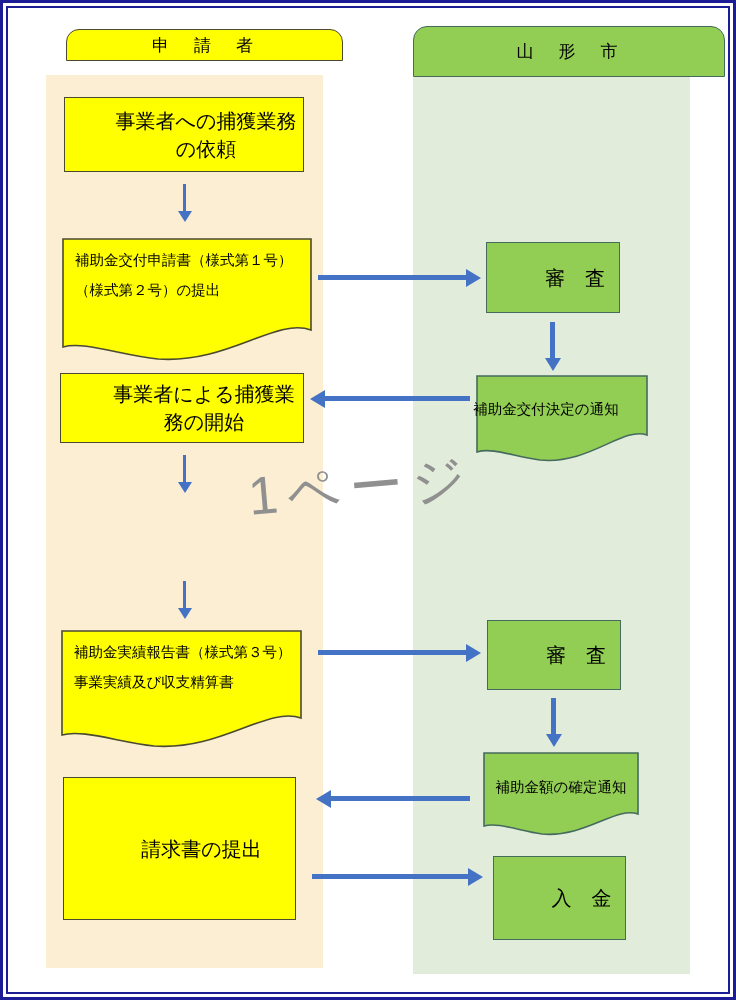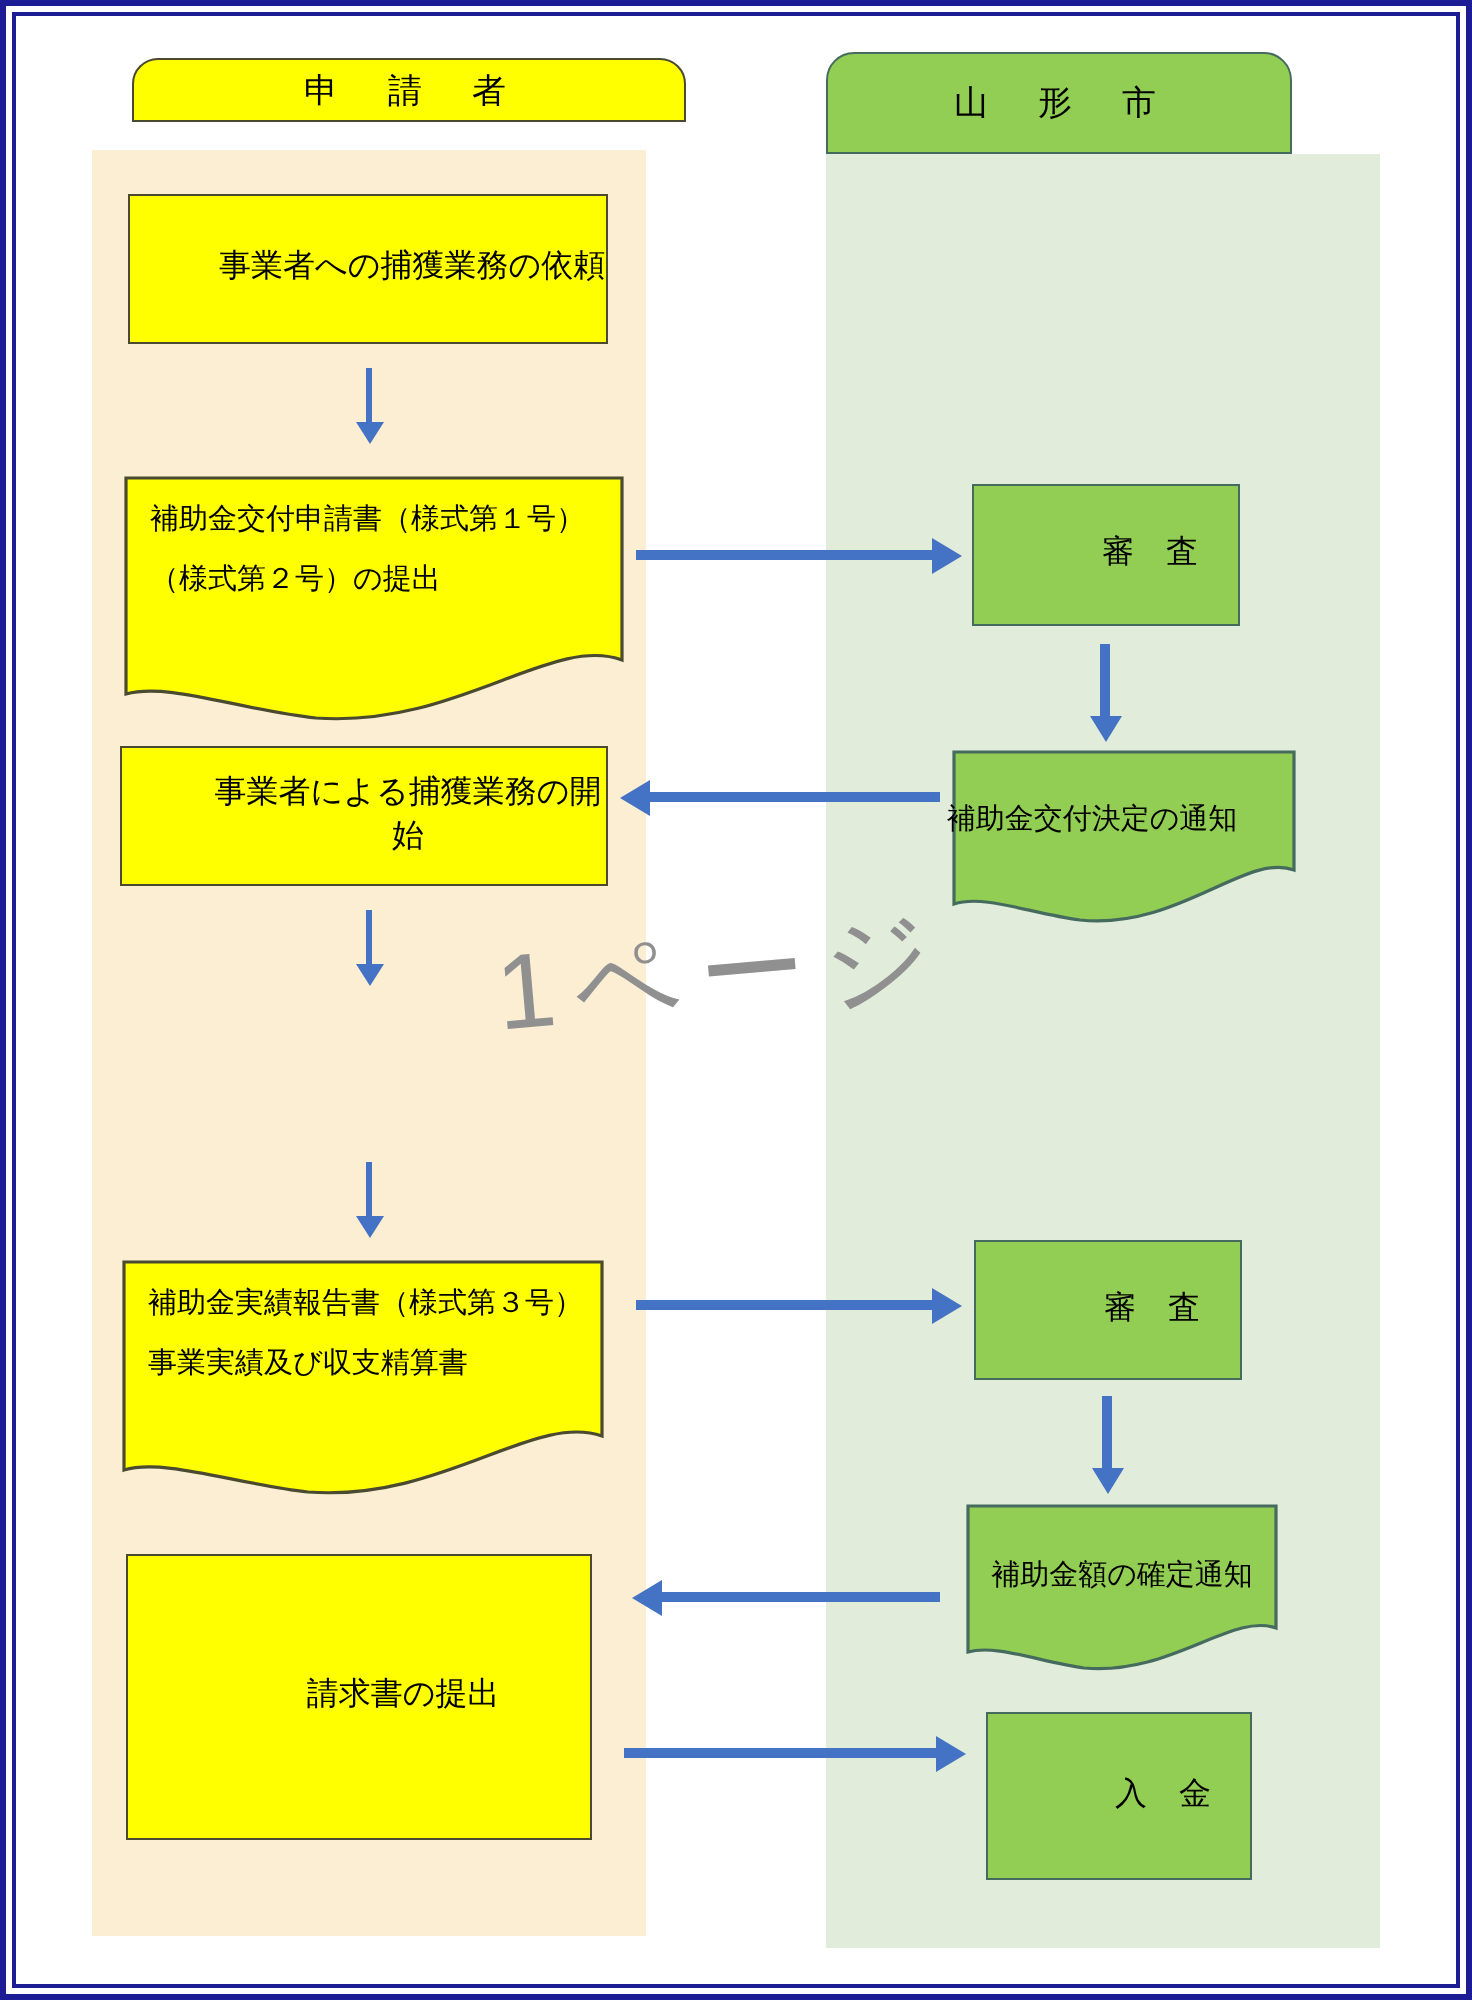--- a/index.html
+++ b/index.html
@@ -19,25 +19,25 @@
   .frame-outer{position:absolute;inset:0;border:3px solid var(--navy);z-index:40;pointer-events:none;}
   .frame-inner{position:absolute;inset:6px;border:2px solid var(--navy);z-index:40;pointer-events:none;}
   .colbg{position:absolute;z-index:0;}
   .col-left{left:46px;top:75px;width:277px;height:893px;background:var(--cream);}
   .col-right{left:413px;top:77px;width:277px;height:897px;background:var(--lightgreen);}
 
   .lane-header{position:absolute;z-index:3;display:flex;align-items:center;justify-content:center;
     font-size:17px;letter-spacing:4px;box-sizing:border-box;}
   .lane-header.yellow{left:46px;top:29px;width:277px;height:32px;background:var(--yellow);
     border:1.6px solid var(--ybox-border);border-radius:13px 13px 0 0;margin-left:20px;}
-  .lane-header.green{left:413px;top:26px;width:233px;height:51px;background:var(--green);
+  .lane-header.green{left:413px;top:26px;width:312px;height:51px;background:var(--green);
     border:1.6px solid var(--gbox-border);border-radius:14px 14px 0 0;}
 
   .box{position:absolute;z-index:2;display:flex;align-items:center;justify-content:center;
-    box-sizing:border-box;font-size:16px;text-align:center;line-height:1.4;padding-left:44px;}
+    box-sizing:border-box;font-size:20px;text-align:center;line-height:1.4;padding-left:44px;}
   .box.yellow{background:var(--yellow);border:1.6px solid var(--ybox-border);}
   .box.green{background:var(--green);border:1.6px solid var(--gbox-border);}
 
   .doc{position:absolute;z-index:2;}
   .doc svg{position:absolute;left:0;top:0;overflow:visible;display:block;}
   .doc .doc-lines{position:absolute;left:13px;top:7px;font-size:14.5px;line-height:30px;white-space:nowrap;}
   .doc .doc-center{position:absolute;left:0;right:0;display:flex;align-items:center;justify-content:center;
     font-size:14.5px;white-space:nowrap;}
 
   .ar{position:absolute;background:var(--arrow);z-index:2;}

